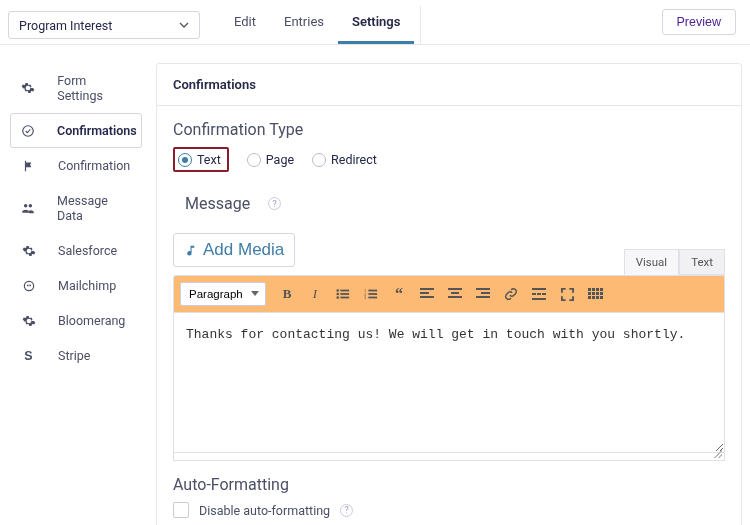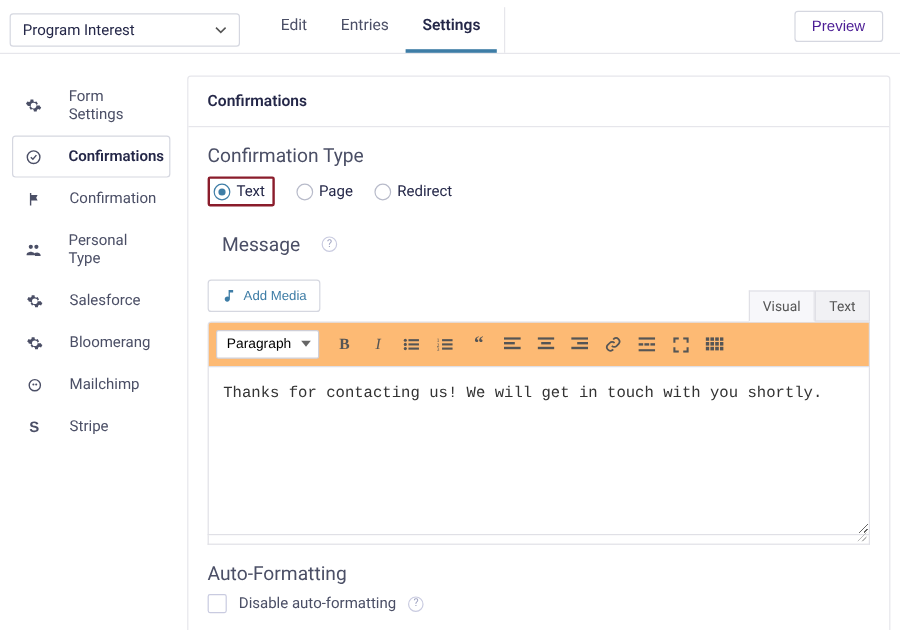--- a/index.html
+++ b/index.html
@@ -26,21 +26,21 @@
   .field-label { font-size:16px; color:#4b4f66; margin-bottom:8px; }
   .radio-row { display:flex; gap:18px; align-items:center; margin-bottom:10px; }
   .radio { display:flex; align-items:center; gap:5px; cursor:pointer; }
   .radio-outer { width:14px; height:14px; border:1.5px solid #b8bbca; border-radius:50%; display:flex; align-items:center; justify-content:center; }
   .radio-outer.sel { border-color:#3e7da6; }
   .radio-inner { width:6px; height:6px; border-radius:50%; background:#3e7da6; }
   .highlight-box { border:2px solid #8a1c2b; border-radius:2px; padding:3px 6px 3px 3px; display:flex; align-items:center; gap:5px; }
   .radio-label { font-size:12.5px; color:#242748; }
   .msg-row { display:flex; align-items:center; gap:6px; margin: 6px 0 8px; }
   .help { width:13px; height:13px; border:1px solid #c9cbe0; color:#9ea2c0; border-radius:50%; font-size:9px; display:flex; align-items:center; justify-content:center; cursor:pointer; }
-  .add-media { display:inline-flex; align-items:center; gap:6px; padding:6px 10px; border:1px solid #d5d7e0; border-radius:3px; font-size:11px; color:#3e7da6; background:#fff; cursor:pointer; }
+  .add-media { display:inline-flex; align-items:center; gap:6px; padding:6px 10px; border:1px solid #d5d7e0; border-radius:3px; font-size:17px; color:#3e7da6; background:#fff; cursor:pointer; }
   .editor-wrap { position: relative; margin-top: 8px; }
   .ed-tabs { position:absolute; top:-26px; right:0; display:flex; }
   .ed-tab { padding:5px 11px; font-size:11.5px; border:1px solid #e0e0e6; background:#f1f1f4; color:#555; cursor:pointer; }
   .ed-tab.active { background:#f7f7fa; border-bottom-color:#f7f7fa; }
   .toolbar { display:flex; align-items:center; gap:2px; padding:6px 6px; border:1px solid #e0e0e6; background:#fdba74; border-top-left-radius:3px; }
   .para-sel { height:24px; padding:0 22px 0 8px; font-size:11.5px; border:1px solid #cfcfd8; background:#fff; border-radius:2px; cursor:pointer; appearance:none; position:relative; }
   .para-wrap { position:relative; margin-right:6px; }
   .para-wrap::after { content:""; position:absolute; right:7px; top:9px; border-left:4px solid transparent; border-right:4px solid transparent; border-top:5px solid #666; pointer-events:none; }
   .tb-btn { width:26px; height:24px; display:flex; align-items:center; justify-content:center; color:#555; cursor:pointer; font-family: Georgia, serif; font-size:13px; border-radius:2px; }
   .editor-area { border:1px solid #e0e0e6; border-top:none; min-height:140px; padding:14px 12px; font-family: Liberation Mono, monospace; font-size:13px; color:#333; resize: vertical; overflow:auto; }
@@ -97,47 +97,47 @@
           </svg>
         </span>
       <span>Confirmation</span>
     </div>
     <div class="side-item">
       <span class="side-icon">
           <svg width="14" height="14" viewBox="0 0 24 24">
             <path fill="currentColor" d="M8 11a3 3 0 100-6 3 3 0 000 6zm8 0a3 3 0 100-6 3 3 0 000 6zM2 19c0-2.7 4-4 6-4s6 1.3 6 4v1H2v-1zm12 0c0-.8-.2-1.5-.6-2.1 1-.6 2.4-.9 3.6-.9 2 0 5 1.3 5 4v1h-8v-2z"></path>
           </svg>
         </span>
-      <span>Personal Type</span>
+      <span>Message Data</span>
     </div>
     <div class="side-item">
       <span class="side-icon">
           <svg width="14" height="14" viewBox="0 0 24 24">
             <path fill="currentColor" d="M12 8a4 4 0 100 8 4 4 0 000-8zm9 4a7 7 0 01-.1 1l2 1.6-2 3.4-2.4-1a7 7 0 01-1.7 1l-.4 2.6h-4l-.4-2.6a7 7 0 01-1.7-1l-2.4 1-2-3.4 2-1.6A7 7 0 013 12a7 7 0 01.1-1l-2-1.6 2-3.4 2.4 1a7 7 0 011.7-1L7.6 3.4h4l.4 2.6a7 7 0 011.7 1l2.4-1 2 3.4-2 1.6c.1.3.1.7.1 1z"></path>
           </svg>
         </span>
       <span>Salesforce</span>
-    </div>
-    <div class="side-item">
-      <span class="side-icon">
-          <svg width="14" height="14" viewBox="0 0 24 24">
-            <path fill="currentColor" d="M12 8a4 4 0 100 8 4 4 0 000-8zm9 4a7 7 0 01-.1 1l2 1.6-2 3.4-2.4-1a7 7 0 01-1.7 1l-.4 2.6h-4l-.4-2.6a7 7 0 01-1.7-1l-2.4 1-2-3.4 2-1.6A7 7 0 013 12a7 7 0 01.1-1l-2-1.6 2-3.4 2.4 1a7 7 0 011.7-1L7.6 3.4h4l.4 2.6a7 7 0 011.7 1l2.4-1 2 3.4-2 1.6c.1.3.1.7.1 1z"></path>
-          </svg>
-        </span>
-      <span>Bloomerang</span>
     </div>
     <div class="side-item">
       <span class="side-icon">
           <svg width="14" height="14" viewBox="0 0 24 24">
             <circle cx="12" cy="12" r="8" fill="none" stroke="currentColor" stroke-width="2"></circle>
             <circle cx="10" cy="11" r="1.5" fill="currentColor"></circle>
             <circle cx="14" cy="11" r="1.5" fill="currentColor"></circle>
           </svg>
         </span>
       <span>Mailchimp</span>
+    </div>
+    <div class="side-item">
+      <span class="side-icon">
+          <svg width="14" height="14" viewBox="0 0 24 24">
+            <path fill="currentColor" d="M12 8a4 4 0 100 8 4 4 0 000-8zm9 4a7 7 0 01-.1 1l2 1.6-2 3.4-2.4-1a7 7 0 01-1.7 1l-.4 2.6h-4l-.4-2.6a7 7 0 01-1.7-1l-2.4 1-2-3.4 2-1.6A7 7 0 013 12a7 7 0 01.1-1l-2-1.6 2-3.4 2.4 1a7 7 0 011.7-1L7.6 3.4h4l.4 2.6a7 7 0 011.7 1l2.4-1 2 3.4-2 1.6c.1.3.1.7.1 1z"></path>
+          </svg>
+        </span>
+      <span>Bloomerang</span>
     </div>
     <div class="side-item">
       <span class="side-icon" style="font-weight:900;font-family:Arial;">S</span>
       <span>Stripe</span>
     </div>
   </div>
 
   <div class="content">
     <div class="panel">
       <div class="panel-head">Confirmations</div>

